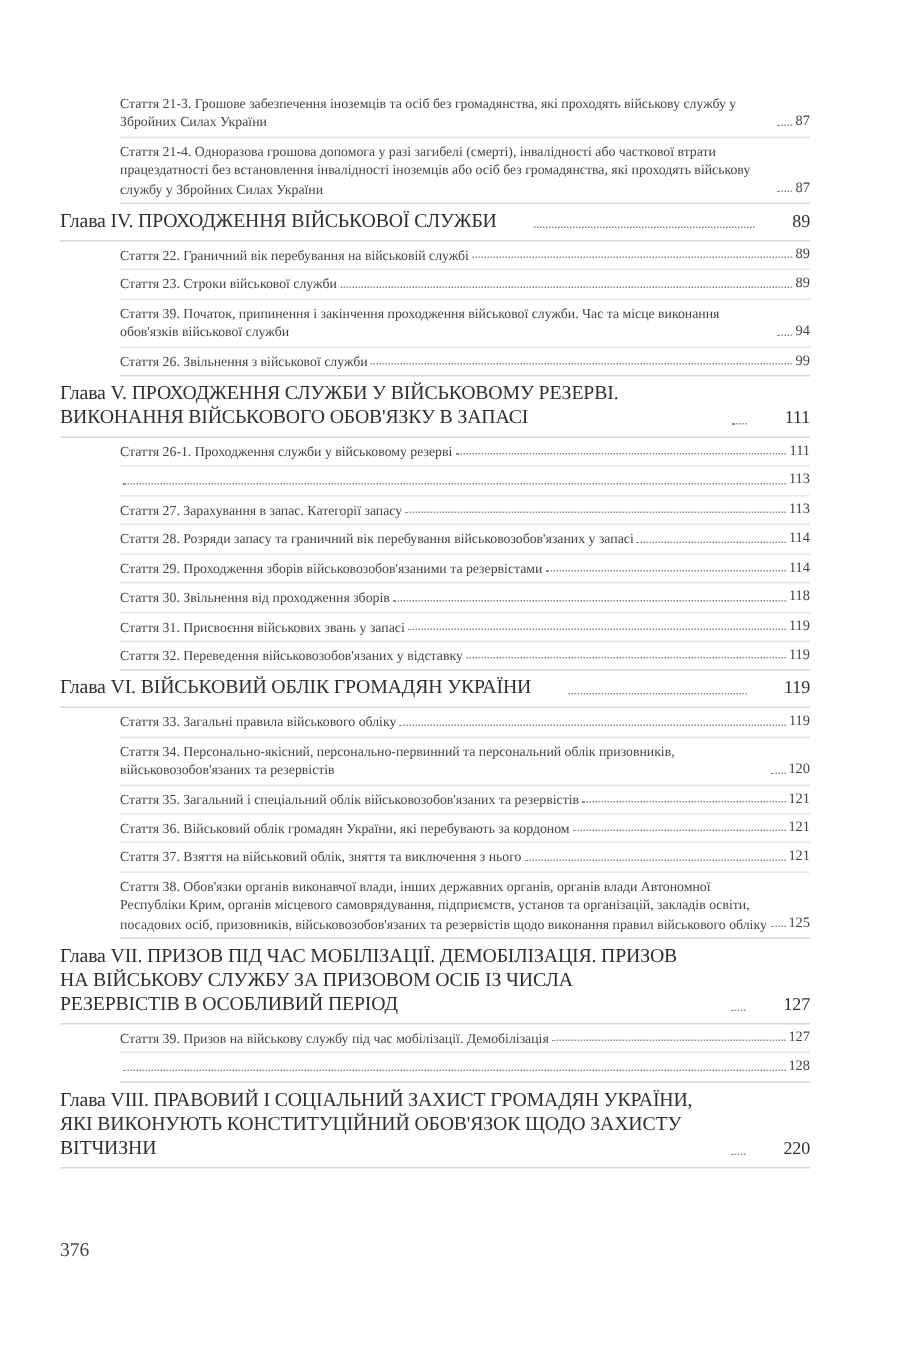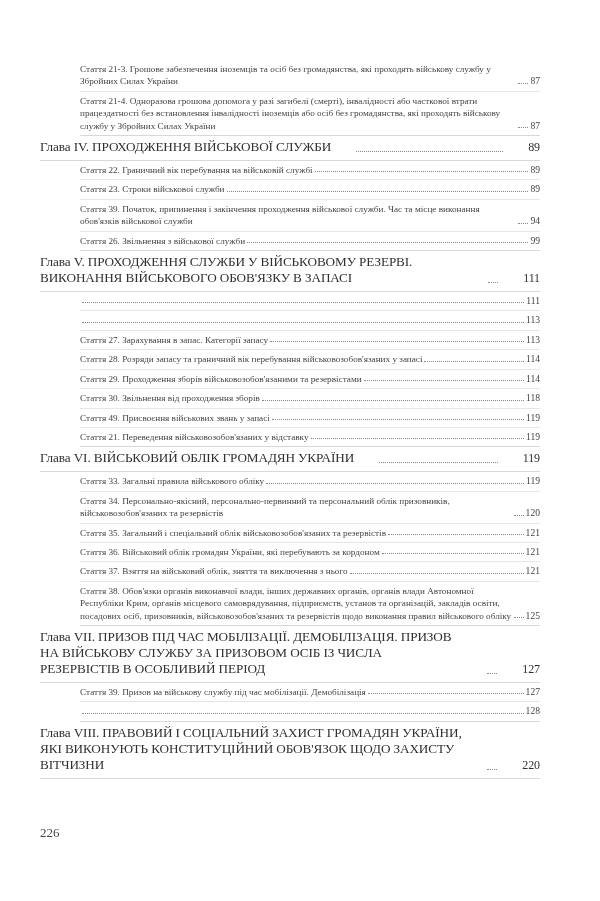--- a/index.html
+++ b/index.html
@@ -115,20 +115,21 @@
         <span class="text">Стаття 26. Звільнення з військової служби</span>
         <span class="leader"></span>
         <span class="page-num">99</span>
       </div>
       <div class="entry chapter">
         <span class="text">Глава V. ПРОХОДЖЕННЯ СЛУЖБИ У ВІЙСЬКОВОМУ РЕЗЕРВІ. ВИКОНАННЯ ВІЙСЬКОВОГО ОБОВ'ЯЗКУ В ЗАПАСІ</span>
         <span class="leader"></span>
         <span class="page-num">111</span>
       </div>
       <div class="entry article">
+        <span class="text">Стаття 26-1. Проходження служби у військовому резерві</span>
         <span class="leader"></span>
         <span class="page-num">111</span>
       </div>
       <div class="entry article">
         <span class="leader"></span>
         <span class="page-num">113</span>
       </div>
       <div class="entry article">
         <span class="text">Стаття 27. Зарахування в запас. Категорії запасу</span>
         <span class="leader"></span>
@@ -143,26 +144,26 @@
         <span class="text">Стаття 29. Проходження зборів військовозобов'язаними та резервістами</span>
         <span class="leader"></span>
         <span class="page-num">114</span>
       </div>
       <div class="entry article">
         <span class="text">Стаття 30. Звільнення від проходження зборів</span>
         <span class="leader"></span>
         <span class="page-num">118</span>
       </div>
       <div class="entry article">
-        <span class="text">Стаття 49. Присвоєння військових звань у запасі</span>
-        <span class="leader"></span>
-        <span class="page-num">119</span>
-      </div>
-      <div class="entry article last">
-        <span class="text">Стаття 21. Переведення військовозобов'язаних у відставку</span>
+        <span class="text">Стаття 31. Присвоєння військових звань у запасі</span>
+        <span class="leader"></span>
+        <span class="page-num">119</span>
+      </div>
+      <div class="entry article last">
+        <span class="text">Стаття 32. Переведення військовозобов'язаних у відставку</span>
         <span class="leader"></span>
         <span class="page-num">119</span>
       </div>
       <div class="entry chapter">
         <span class="text">Глава VI. ВІЙСЬКОВИЙ ОБЛІК ГРОМАДЯН УКРАЇНИ</span>
         <span class="leader"></span>
         <span class="page-num">119</span>
       </div>
       <div class="entry article">
         <span class="text">Стаття 33. Загальні правила військового обліку</span>
@@ -207,14 +208,14 @@
       <div class="entry article last">
         <span class="leader"></span>
         <span class="page-num">128</span>
       </div>
       <div class="entry chapter">
         <span class="text">Глава VIII. ПРАВОВИЙ І СОЦІАЛЬНИЙ ЗАХИСТ ГРОМАДЯН УКРАЇНИ, ЯКІ ВИКОНУЮТЬ КОНСТИТУЦІЙНИЙ ОБОВ'ЯЗОК ЩОДО ЗАХИСТУ ВІТЧИЗНИ</span>
         <span class="leader"></span>
         <span class="page-num">220</span>
       </div>
     </div>
-  <div class="folio">226</div>
+  <div class="folio">376</div>
 </div>
 
 </body></html>

